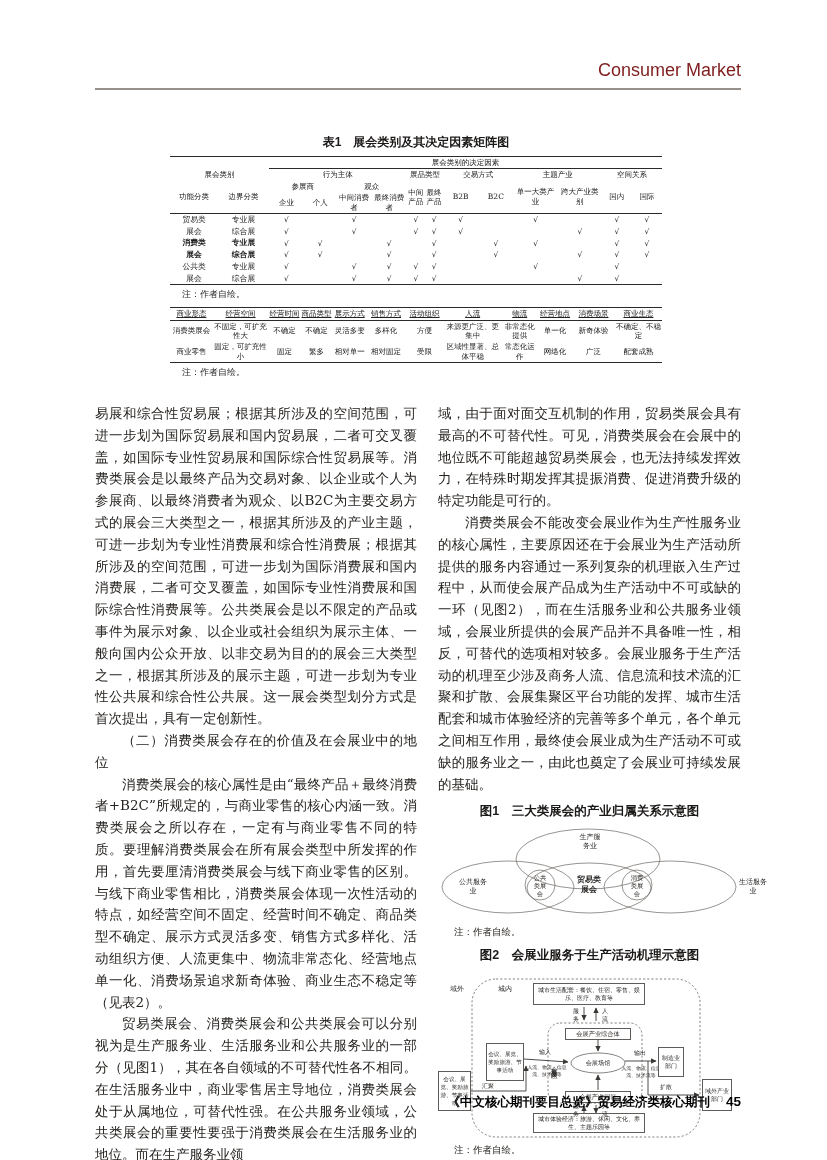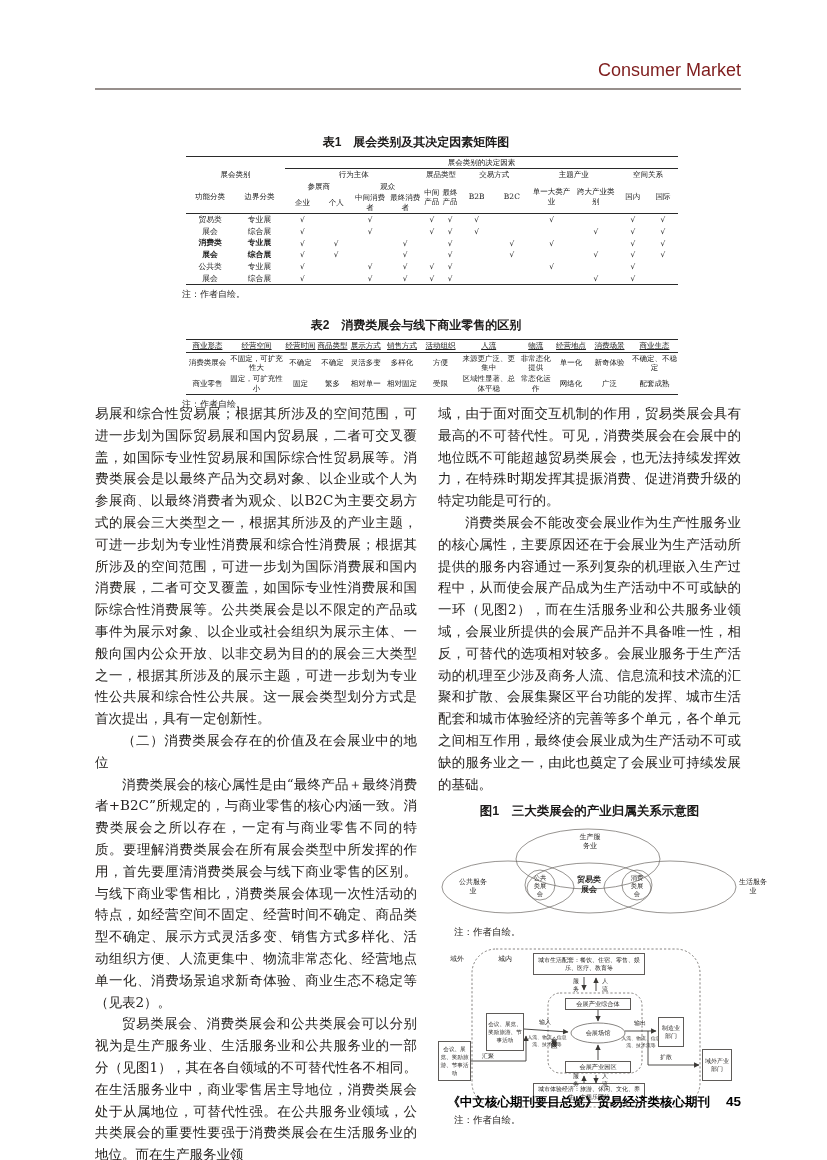--- a/index.html
+++ b/index.html
@@ -18,21 +18,21 @@
 
   
   .tables { position:absolute; left:170px; top:118px; width:492px; color:#222; }
   .tbl-title {
     text-align:center; font-weight:bold; font-size:12px; margin:16px 0 5px 0;
     font-family:"Liberation Sans","DejaVu Sans",sans-serif; color:#1c1a19;
   }
   table.paper-tbl {
     width:492px; table-layout:fixed; border-collapse:collapse;
     font-size:7.5px; line-height:1.25; color:#222;
-    border-top:1.4px solid #2a2a2a; border-bottom:1.4px solid #2a2a2a;margin-left:16px;
+    border-top:1.4px solid #2a2a2a; border-bottom:1.4px solid #2a2a2a;
   }
   table.paper-tbl th, table.paper-tbl td {
     font-weight:normal; text-align:center; vertical-align:middle; padding:1px 1px;
     word-break:break-all;
   }
   .t1 thead tr.lastrow th, .t1 thead th.rs { border-bottom:0.7px solid #2a2a2a; }
   .t1 th.factor-top { border-bottom:0.7px solid #2a2a2a; }
   .t1 td.lbl { font-size:7.8px; }
   .t1 .bold { font-weight:bold; }
   .t1 th.vcell { line-height:1.2; }
@@ -234,21 +234,20 @@
           <td></td>
         <td></td>
           <td>√</td>
         <td>√</td>
           <td></td>
       </tr>
     </tbody>
   </table>
   <div class="tbl-note">注：作者自绘。</div>
 
-  <div class="tbl-title">表2　消费类展会与线下商业零售的区别</div>
   <table class="paper-tbl t2">
     <colgroup>
       <col style="width:40px">
         <col style="width:52px">
         <col style="width:30px">
         <col style="width:30px">
       <col style="width:32px">
         <col style="width:36px">
         <col style="width:36px">
         <col style="width:54px">
@@ -336,20 +335,21 @@
         <div class="flabel" style="left:20px; top:53px; width:30px; font-size:7px;">公共服务业</div>
         <div class="flabel" style="left:252px; top:53px; width:30px; font-size:7px;margin-left:48px;">生活服务业</div>
         <div class="flabel" style="left:139px; top:49px; width:24px; font-size:8px; font-weight:bold;">贸易类展会</div>
         <div class="flabel" style="left:93px; top:49px; width:18px; font-size:6.3px;">公共类展会</div>
         <div class="flabel" style="left:190px; top:49px; width:18px; font-size:6.3px;">消费类展会</div>
       </div>
       <div class="fig-note">注：作者自绘。</div>
     </div>
 
     <div>
+      <div class="fig-title">图2　会展业服务于生产活动机理示意图</div>
       <div class="fig-canvas fig2-canvas">
         <svg width="303" height="172" viewBox="0 0 303 172">
           <defs>
             <marker id="arr" markerWidth="7" markerHeight="7" refX="5.5" refY="3" orient="auto">
               <path d="M0,0 L6,3 L0,6 z" fill="#3a3835"></path>
             </marker>
           </defs>
           <g fill="none" stroke="#6a6662" stroke-width="0.8">
             <rect x="34" y="10" width="228" height="158" rx="24" stroke-dasharray="2.2,2"></rect>
             <rect x="110" y="54" width="94" height="80" rx="12" stroke-dasharray="2.2,2"></rect>

